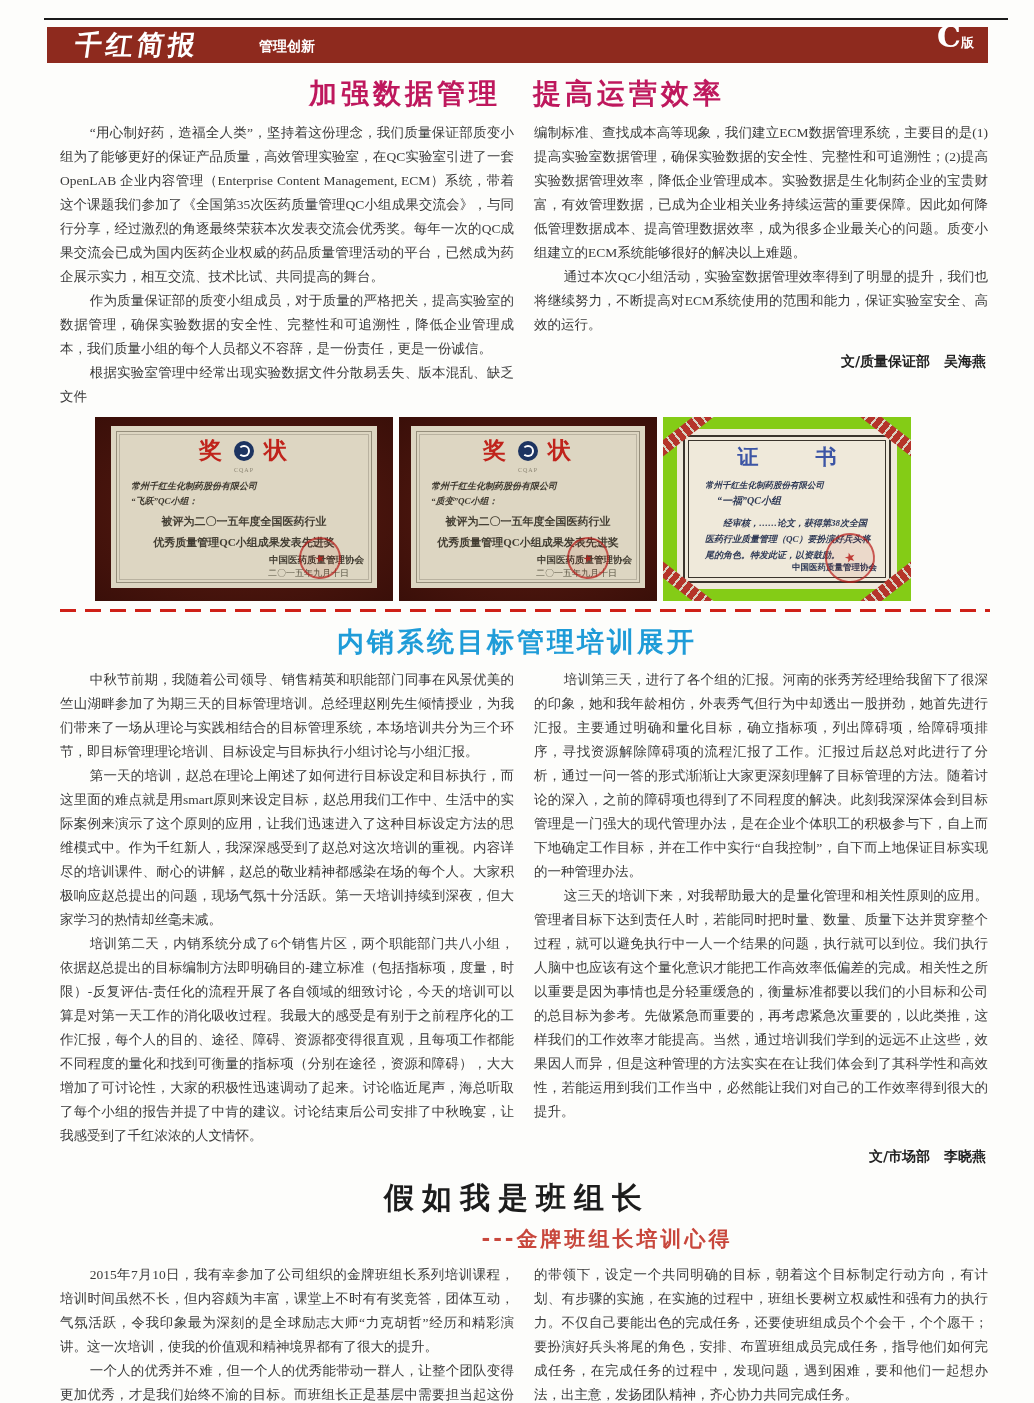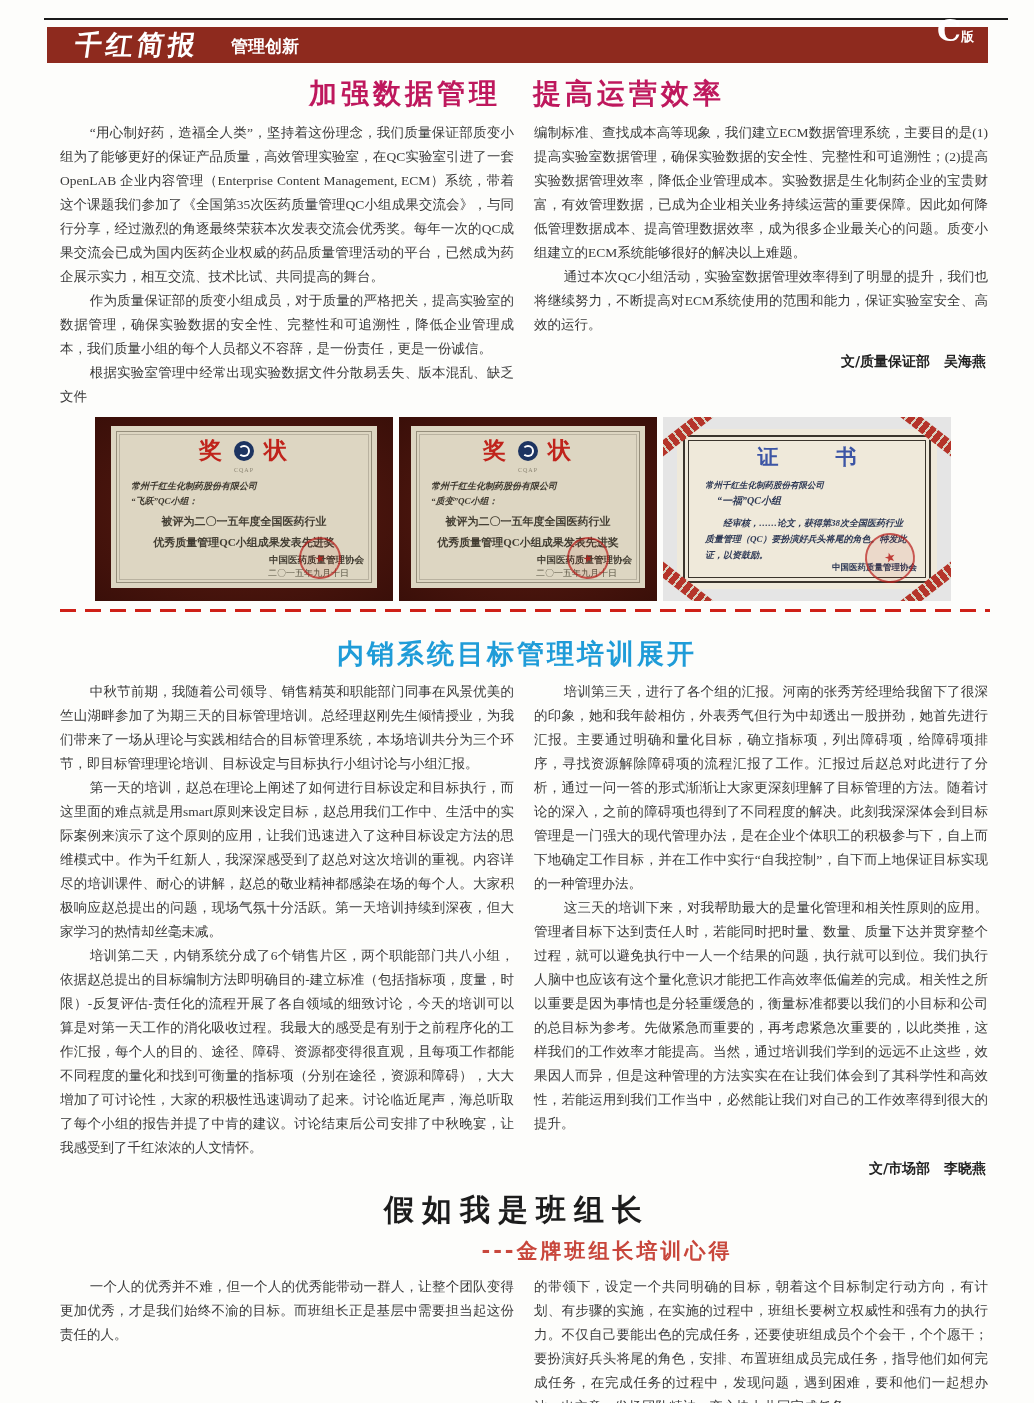--- a/index.html
+++ b/index.html
@@ -3,23 +3,23 @@
 <meta charset="utf-8">
 <style>
   html,body{margin:0;padding:0;background:#e8e8e8;}
   .page{position:relative;width:1034px;height:1403px;margin:0 auto;background:#fdfdfb;
         overflow:hidden;font-family:"Liberation Serif",serif;}
   .topline{height:2px;background:#1b1b1b;margin:18px 26px 0 44px;}
   .masthead{height:36px;margin:7px 46px 0 47px;background:#8e2a1e;display:flex;
             align-items:center;position:relative;color:#fff;}
   .brand{font-size:27px;font-weight:bold;margin-left:28px;transform:skewX(-8deg);
          font-family:"DejaVu Serif",serif;letter-spacing:4px;white-space:nowrap;}
-  .section{font-size:17px;font-weight:bold;margin-left:32px;margin-top:3px;
+  .section{font-size:14px;font-weight:bold;margin-left:60px;margin-top:3px;
            font-family:"DejaVu Sans",sans-serif;text-align:center;}
-  .edition{position:absolute;right:14px;bottom:15px;white-space:nowrap;}
+  .edition{position:absolute;right:14px;bottom:9px;white-space:nowrap;}
   .ed-letter{font-size:30px;font-weight:bold;font-family:"DejaVu Serif",serif;}
   .ed-suffix{font-size:13px;font-weight:bold;}
 
   h1.headline{text-align:center;font-weight:bold;margin:12px 0 0;
               font-family:"DejaVu Sans",sans-serif;}
   .title-red{color:#be185d;font-size:28px;letter-spacing:4px;}
   .title-blue{color:#1f9cd8;font-size:27px;letter-spacing:3px;}
   .title-black{color:#1c1c1c;font-size:30px;letter-spacing:8px;margin-top:10px;}
   .subtitle{text-align:center;color:#c8473c;font-size:21px;font-weight:bold;
             letter-spacing:3px;margin:6px 0 0 180px;font-family:"DejaVu Sans",sans-serif;}
@@ -30,21 +30,21 @@
   .indent{text-indent:2.2em;}
   .byline{margin:16px 2px 0 0;text-align:right;font-weight:bold;font-size:14px;
           color:#222;font-family:"DejaVu Sans",sans-serif;}
 
   
   .photos{display:flex;gap:6px;margin:8px 0 0 95px;}
   .photo{position:relative;height:184px;overflow:hidden;flex:none;}
   .photo.award{background:radial-gradient(ellipse at center,#5c1c12 0%,#3a0f09 100%);}
   .photo.a0{width:298px;}
   .photo.a1{width:258px;}
-  .photo.diploma{width:288px;background:#e5e5e5;}
+  .photo.diploma{width:248px;background:#84cc16;}
   .cert-paper{position:absolute;left:16px;right:16px;top:9px;bottom:13px;background:#ddd6c2;}
   .cert-frame{position:absolute;inset:5px;border:1px solid #958e7b;
               outline:1px solid #b9b2a0;outline-offset:-4px;pointer-events:none;}
   .cert-title{display:flex;justify-content:center;align-items:center;gap:10px;
               color:#c0231b;font-weight:bold;font-size:23px;margin-top:9px;
               font-family:"DejaVu Sans",sans-serif;letter-spacing:2px;}
   .cqap{width:20px;height:20px;border-radius:50%;background:#1d3461;position:relative;
         display:inline-block;flex:none;}
   .cqap::after{content:"";position:absolute;inset:4px;border-radius:50%;
                border:2px solid #fff;border-left-color:transparent;}
@@ -166,21 +166,21 @@
         <div class="cert-issuer3">中国医药质量管理协会</div>
         <div class="cert-seal seal3">★</div>
       </div>
     </figure>
 
   </div>
 
   <div class="divider"></div>
 
   <section>
-    <h1 class="headline title-blue" style="margin-top:24px;">内销系统目标管理培训展开</h1>
+    <h1 class="headline title-blue" style="margin-top:12px;">内销系统目标管理培训展开</h1>
     <div class="cols">
       <div class="col">
           <p class="para indent">中秋节前期，我随着公司领导、销售精英和职能部门同事在风景优美的竺山湖畔参加了为期三天的目标管理培训。总经理赵刚先生倾情授业，为我们带来了一场从理论与实践相结合的目标管理系统，本场培训共分为三个环节，即目标管理理论培训、目标设定与目标执行小组讨论与小组汇报。</p>
           <p class="para indent">第一天的培训，赵总在理论上阐述了如何进行目标设定和目标执行，而这里面的难点就是用smart原则来设定目标，赵总用我们工作中、生活中的实际案例来演示了这个原则的应用，让我们迅速进入了这种目标设定方法的思维模式中。作为千红新人，我深深感受到了赵总对这次培训的重视。内容详尽的培训课件、耐心的讲解，赵总的敬业精神都感染在场的每个人。大家积极响应赵总提出的问题，现场气氛十分活跃。第一天培训持续到深夜，但大家学习的热情却丝毫未减。</p>
           <p class="para indent">培训第二天，内销系统分成了6个销售片区，两个职能部门共八小组，依据赵总提出的目标编制方法即明确目的-建立标准（包括指标项，度量，时限）-反复评估-责任化的流程开展了各自领域的细致讨论，今天的培训可以算是对第一天工作的消化吸收过程。我最大的感受是有别于之前程序化的工作汇报，每个人的目的、途径、障碍、资源都变得很直观，且每项工作都能不同程度的量化和找到可衡量的指标项（分别在途径，资源和障碍），大大增加了可讨论性，大家的积极性迅速调动了起来。讨论临近尾声，海总听取了每个小组的报告并提了中肯的建议。讨论结束后公司安排了中秋晚宴，让我感受到了千红浓浓的人文情怀。</p>
         </div>
       <div class="col">
         <div>
             <p class="para indent">培训第三天，进行了各个组的汇报。河南的张秀芳经理给我留下了很深的印象，她和我年龄相仿，外表秀气但行为中却透出一股拼劲，她首先进行汇报。主要通过明确和量化目标，确立指标项，列出障碍项，给障碍项排序，寻找资源解除障碍项的流程汇报了工作。汇报过后赵总对此进行了分析，通过一问一答的形式渐渐让大家更深刻理解了目标管理的方法。随着讨论的深入，之前的障碍项也得到了不同程度的解决。此刻我深深体会到目标管理是一门强大的现代管理办法，是在企业个体职工的积极参与下，自上而下地确定工作目标，并在工作中实行“自我控制”，自下而上地保证目标实现的一种管理办法。</p>
             <p class="para indent">这三天的培训下来，对我帮助最大的是量化管理和相关性原则的应用。管理者目标下达到责任人时，若能同时把时量、数量、质量下达并贯穿整个过程，就可以避免执行中一人一个结果的问题，执行就可以到位。我们执行人脑中也应该有这个量化意识才能把工作高效率低偏差的完成。相关性之所以重要是因为事情也是分轻重缓急的，衡量标准都要以我们的小目标和公司的总目标为参考。先做紧急而重要的，再考虑紧急次重要的，以此类推，这样我们的工作效率才能提高。当然，通过培训我们学到的远远不止这些，效果因人而异，但是这种管理的方法实实在在让我们体会到了其科学性和高效性，若能运用到我们工作当中，必然能让我们对自己的工作效率得到很大的提升。</p>
@@ -188,20 +188,21 @@
         <p class="byline" style="margin-top:24px;">文/市场部　李晓燕</p>
       </div>
     </div>
   </section>
 
   <section>
     <h1 class="headline title-black">假如我是班组长</h1>
     <div class="subtitle">---金牌班组长培训心得</div>
     <div class="cols" style="margin-top:10px;">
       <div class="col">
+          <p class="para indent">2015年7月10日，我有幸参加了公司组织的金牌班组长系列培训课程，培训时间虽然不长，但内容颇为丰富，课堂上不时有有奖竞答，团体互动，气氛活跃，令我印象最为深刻的是全球励志大师“力克胡哲”经历和精彩演讲。这一次培训，使我的价值观和精神境界都有了很大的提升。</p>
           <p class="para indent">一个人的优秀并不难，但一个人的优秀能带动一群人，让整个团队变得更加优秀，才是我们始终不渝的目标。而班组长正是基层中需要担当起这份责任的人。</p>
         </div>
       <div class="col">
         <div>
             <p class="para">的带领下，设定一个共同明确的目标，朝着这个目标制定行动方向，有计划、有步骤的实施，在实施的过程中，班组长要树立权威性和强有力的执行力。不仅自己要能出色的完成任务，还要使班组成员个个会干，个个愿干；要扮演好兵头将尾的角色，安排、布置班组成员完成任务，指导他们如何完成任务，在完成任务的过程中，发现问题，遇到困难，要和他们一起想办法，出主意，发扬团队精神，齐心协力共同完成任务。</p>
           </div>
 
       </div>
     </div>
   </section>

